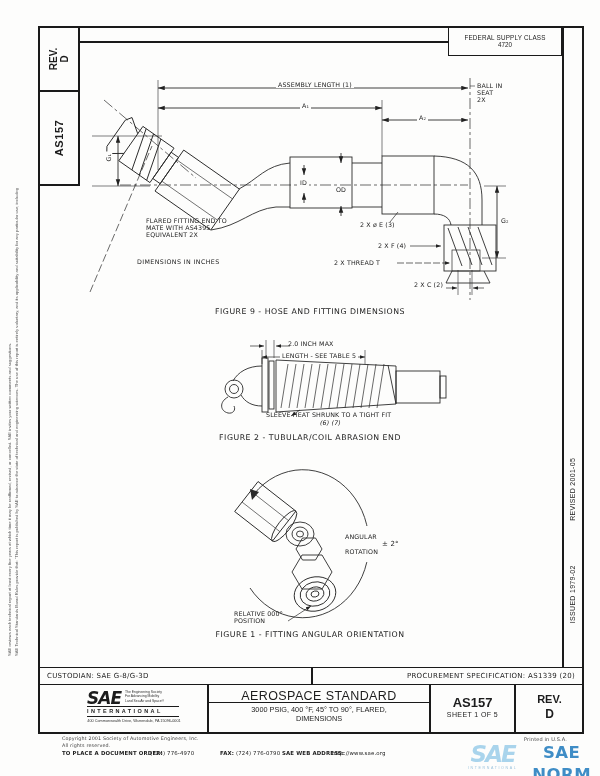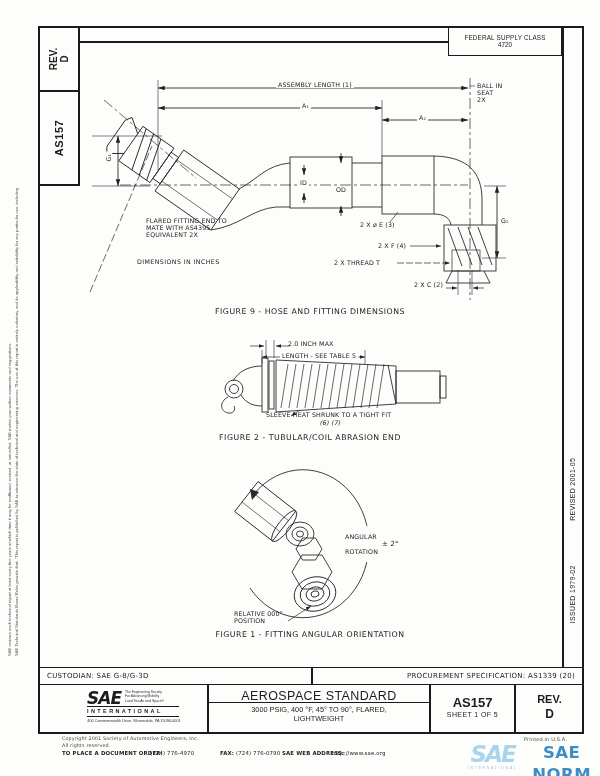--- a/index.html
+++ b/index.html
@@ -210,21 +210,21 @@
     <span style="position:absolute;left:48px;top:23px;font-size:5.5px;letter-spacing:2.4px;font-weight:bold">INTERNATIONAL</span>
     <div class="ln" style="left:48px;top:31px;width:92px;height:.6px"></div>
     <span style="position:absolute;left:22px;top:34px;width:146px;text-align:center;font-size:3.8px;color:#333">400 Commonwealth Drive, Warrendale, PA 15096-0001</span>
   </div>
 
   <div class="tb-cell" style="left:208px;top:684px;width:222px;height:50px">
     <div style="position:absolute;left:0;top:4px;width:100%;text-align:center;font-weight:normal;font-size:12.5px;letter-spacing:.4px">AEROSPACE STANDARD</div>
     <div class="ln" style="left:0;top:17px;width:100%;height:1px"></div>
     <div style="position:absolute;left:0;top:20px;width:100%;text-align:center;font-size:7.3px;line-height:9px">
       <div>3000 PSIG, 400 °F, 45° TO 90°, FLARED,</div>
-      <div>LIGHTWEIGHT</div>
+      <div>DIMENSIONS</div>
     </div>
   </div>
 
   <div class="tb-cell" style="left:430px;top:684px;width:85px;height:50px">
     <div style="position:absolute;left:0;top:10px;width:100%;text-align:center;font-weight:bold;font-size:13px">AS157</div>
     <div style="position:absolute;left:0;top:26px;width:100%;text-align:center;font-size:7px;letter-spacing:.4px">SHEET 1 OF 5</div>
   </div>
 
   <div class="tb-cell" style="left:515px;top:684px;width:69px;height:50px">
     <div style="position:absolute;left:0;top:8px;width:100%;text-align:center;font-weight:bold;font-size:11px">REV.</div>

